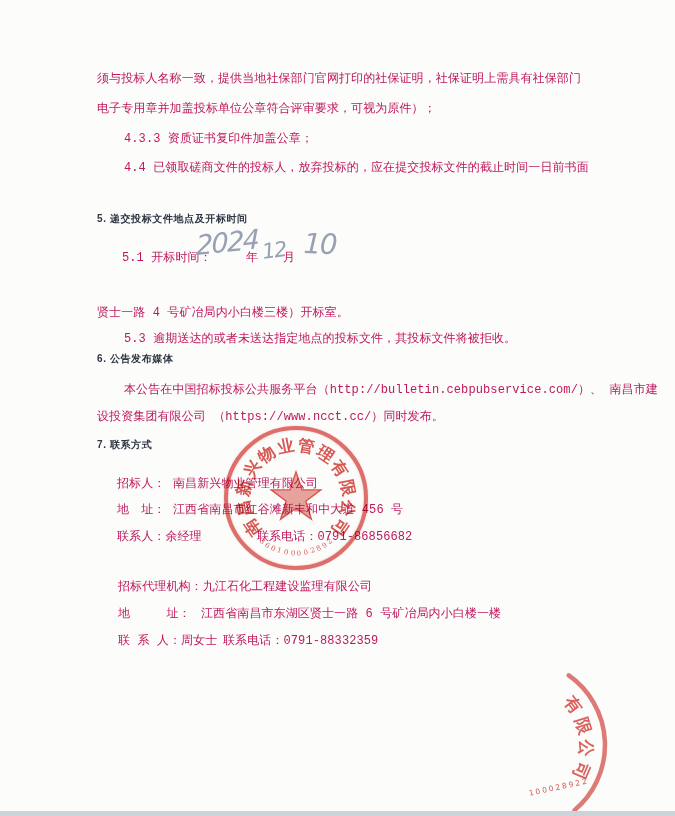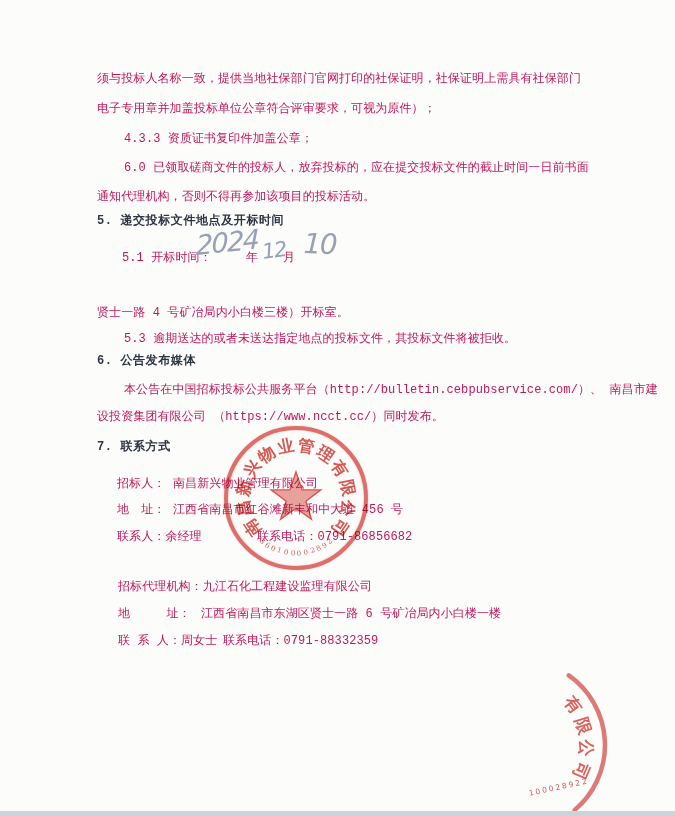--- a/index.html
+++ b/index.html
@@ -12,22 +12,22 @@
   }
   
   .t{
     position:absolute;white-space:nowrap;
     font-family:Liberation Mono, monospace;
     font-size:12px;color:#be185d;letter-spacing:0.1px;
   }
   
   .h{
     position:absolute;white-space:nowrap;
-    font-family:Liberation Mono, monospace;
-    font-weight:700;font-size:12px;color:#2e3542;letter-spacing:0.6px;
+    font-family:Liberation Sans, sans-serif;
+    font-weight:700;font-size:10px;color:#2e3542;letter-spacing:0.6px;
   }
   
   .hw{
     position:absolute;white-space:nowrap;
     font-family:"DejaVu Sans","Liberation Sans",sans-serif;
     font-style:italic;color:#97a1b3;letter-spacing:-1.5px;
     transform-origin:left bottom;
   }
   
   .cont1{left:97px;top:70px}   .cont2{left:97px;top:100px}
@@ -86,22 +86,21 @@
 </style>
 </head>
 <body>
 
 <div class="page">
 
   <div class="t cont1">须与投标人名称一致，提供当地社保部门官网打印的社保证明，社保证明上需具有社保部门</div>
   <div class="t cont2">电子专用章并加盖投标单位公章符合评审要求，可视为原件）；</div>
 
   <div class="t c433">4.3.3 资质证书复印件加盖公章；</div>
-  <div class="t c441">6.0 已领取磋商文件的投标人，放弃投标的，应在提交投标文件的截止时间一日前书面</div>
-  <div class="t c442">通知代理机构，否则不得再参加该项目的投标活动。</div>
+  <div class="t c441">4.4 已领取磋商文件的投标人，放弃投标的，应在提交投标文件的截止时间一日前书面</div>
 
   <div class="h h5">5. 递交投标文件地点及开标时间</div>
   <div class="t c51p">5.1 开标时间：</div>
   <div class="hw hwyear">2024</div>
   <div class="t uyear">年</div>
   <div class="hw hwmonth">12</div>
   <div class="t umonth">月</div>
   <div class="hw hwday">10</div>
   <div class="t c522">贤士一路 4 号矿冶局内小白楼三楼）开标室。</div>
   <div class="t c53">5.3 逾期送达的或者未送达指定地点的投标文件，其投标文件将被拒收。</div>

